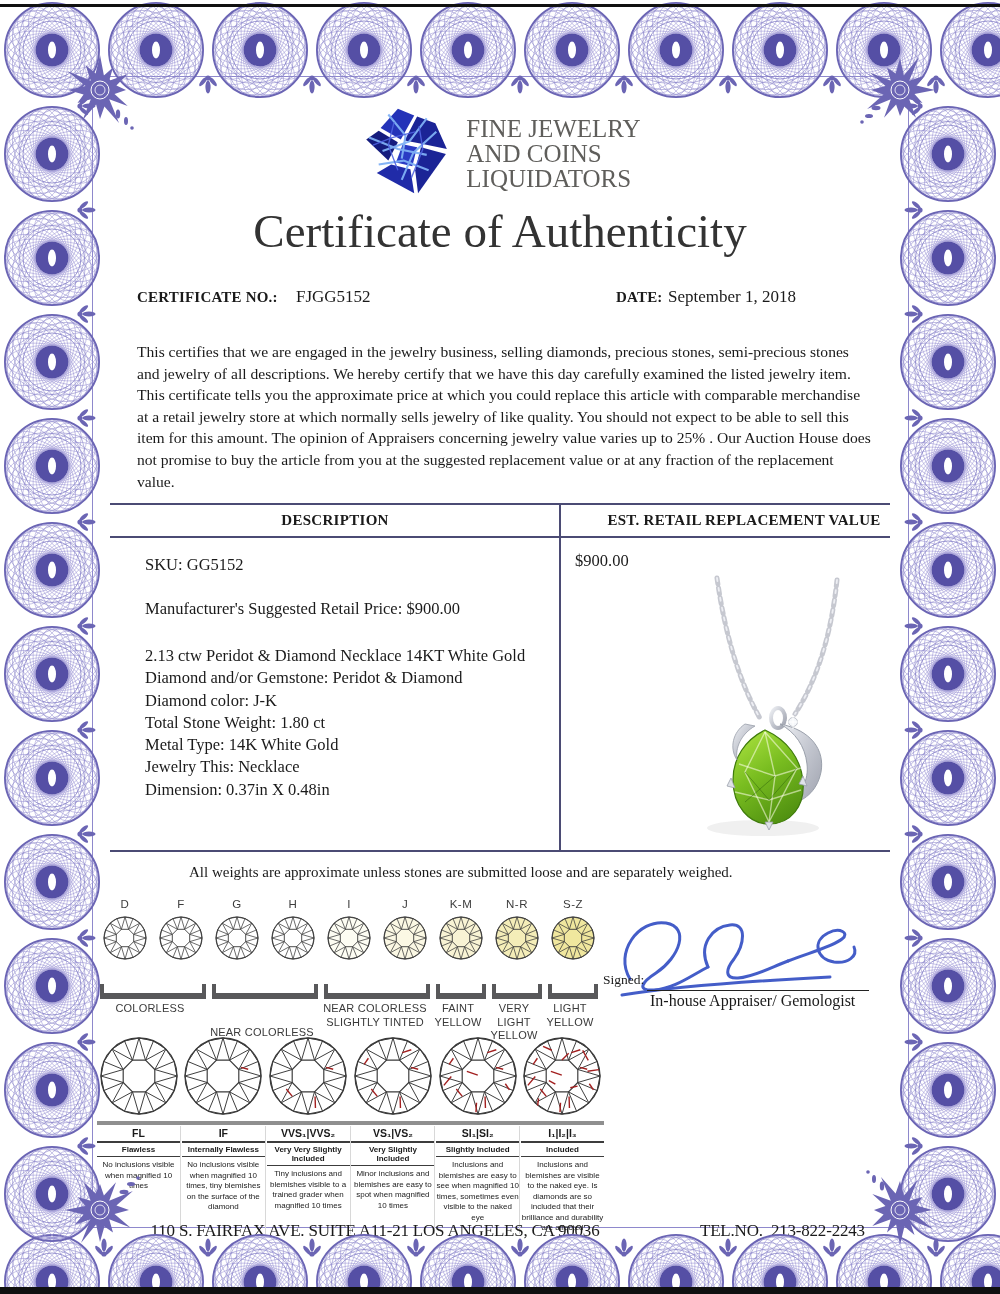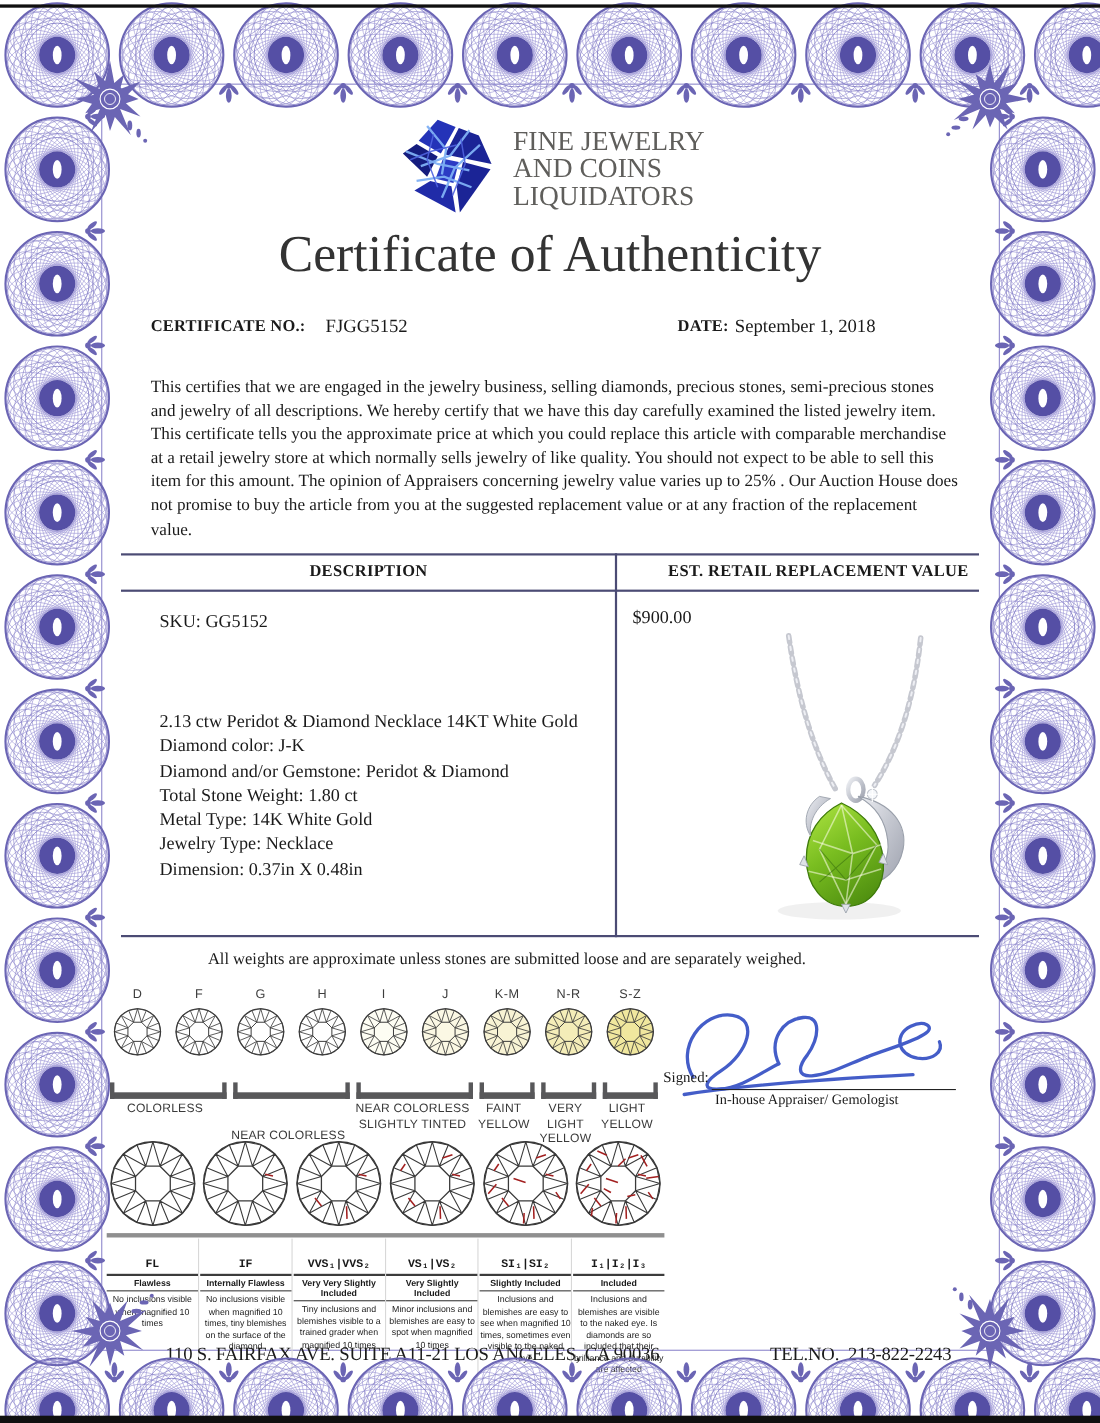--- a/index.html
+++ b/index.html
@@ -36,31 +36,31 @@
   .gcell .glab{font-size:11.5px;color:#3c3c3c;letter-spacing:.5px;}
   .gcell .gem{display:block;margin:5px auto 0;height:46px;}
   .bracket{position:absolute;height:9px;border-left:4px solid #58585a;border-right:4px solid #58585a;
            border-bottom:6px solid #58585a;top:86px;}
   .glabel{position:absolute;top:104px;font-family:"Liberation Sans",sans-serif;font-size:11px;
           color:#3a3a3a;text-align:center;line-height:13.5px;letter-spacing:.2px;}
   
   #sigSvg{left:592px;top:903px;z-index:3;}
   #signedLabel{left:603px;top:972px;font-size:13.5px;z-index:3;}
   #sigLine{left:647px;top:990px;width:222px;height:1px;background:#222;z-index:3;}
-  #signerTitle{left:650px;top:992px;font-size:13px;z-index:4;}
+  #signerTitle{left:650px;top:992px;font-size:16px;z-index:4;}
   
   #clarityChart{left:97px;top:1036px;width:507px;z-index:3;}
   #clarityCells{display:flex;justify-content:space-between;}
   .ccol{width:83px;text-align:center;font-family:"Liberation Sans",sans-serif;}
   .ccol .gem{display:block;margin:0 auto;height:80px;}
   #grayBar{position:absolute;left:0;top:85px;width:507px;height:3.5px;background:#8f8f8f;}
   #clarityText{position:absolute;left:0;top:90px;width:507px;display:flex;justify-content:space-between;}
   .ctxt{width:83px;}
-  .ctxt .ccode{font-family:Liberation Mono, monospace;font-weight:bold;font-size:10.5px;
-               border-bottom:2px solid #3c3c3c;padding:18px 0 2px;}
+  .ctxt .ccode{font-family:Liberation Sans, sans-serif;font-weight:bold;font-size:10.5px;
+               border-bottom:2px solid #3c3c3c;padding:1px 0 2px;}
   .ctxt .cname{font-family:"Liberation Sans",sans-serif;font-weight:bold;font-size:8px;
                border-bottom:1px solid #3c3c3c;padding:2px 0;}
   .ctxt .cdesc{font-family:"Liberation Sans",sans-serif;font-size:8px;line-height:10.5px;
                color:#222;padding-top:3px;}
   .ctxt{border-right:1px solid #d8d8d8;}
   #clarityText .ctxt:last-child{border-right:none;}
   .ctxt *{text-align:center;}
   
   #footerAddr{left:130px;top:1221px;width:490px;text-align:center;font-size:17px;letter-spacing:-0.2px;z-index:3;}
   #footerTel{left:700px;top:1221px;font-size:17px;letter-spacing:-0.2px;z-index:3;}
@@ -115,27 +115,28 @@
   <div class="abs" id="intro">This certifies that we are engaged in the jewelry business, selling diamonds, precious stones, semi-precious stones and jewelry of all descriptions.  We hereby certify that we have this day carefully examined the listed jewelry item. This certificate tells you the approximate price at which you could replace this article with comparable merchandise at a retail jewelry store at which normally sells jewelry of like quality.  You should not expect to be able to sell this item for this amount.  The opinion of Appraisers concerning jewelry value varies up to 25% .   Our Auction House does not promise to buy the article from you at the suggested replacement value or at any fraction of the replacement value.</div>
 
   <div class="abs tline" style="left:110px;top:503px;width:780px;height:2px;"></div>
   <div class="abs tline" style="left:110px;top:536px;width:780px;height:2px;"></div>
   <div class="abs tline" style="left:110px;top:850px;width:780px;height:2px;"></div>
   <div class="abs tline" style="left:559px;top:503px;width:2px;height:349px;"></div>
   <div class="abs thead" style="left:110px;top:512px;width:450px;">DESCRIPTION</div>
   <div class="abs thead" style="left:564px;top:512px;width:330px;padding-left:15px;">EST. RETAIL REPLACEMENT VALUE</div>
 
   <div class="abs" id="skuLine" style="left:145px;top:555px;">SKU: GG5152</div>
+  <div class="abs" id="msrpLine" style="left:145px;top:599px;">Manufacturer's Suggested Retail Price: $900.00</div>
   <div class="abs" id="detailBlock">
     <div>2.13 ctw Peridot &amp; Diamond Necklace 14KT White Gold</div>
+    <div>Diamond and/or Gemstone: Peridot &amp; Diamond</div>
     <div>Diamond color: J-K</div>
-    <div>Diamond and/or Gemstone: Peridot &amp; Diamond</div>
     <div>Total Stone Weight: 1.80 ct</div>
     <div>Metal Type: 14K White Gold</div>
-    <div>Jewelry Type: Necklace</div>
+    <div>Jewelry This: Necklace</div>
     <div>Dimension: 0.37in X 0.48in</div>
   </div>
 
   <div class="abs" id="valueCell">$900.00</div>
 
   <div class="abs" id="necklaceBox">
     <svg width="240" height="272" viewBox="0 0 240 272">
       <rect width="240" height="272" fill="#ffffff"></rect>
       <ellipse cx="118" cy="256" rx="56" ry="8" fill="rgba(70,70,70,0.08)"></ellipse>
       <g fill="none" stroke-linecap="round">

